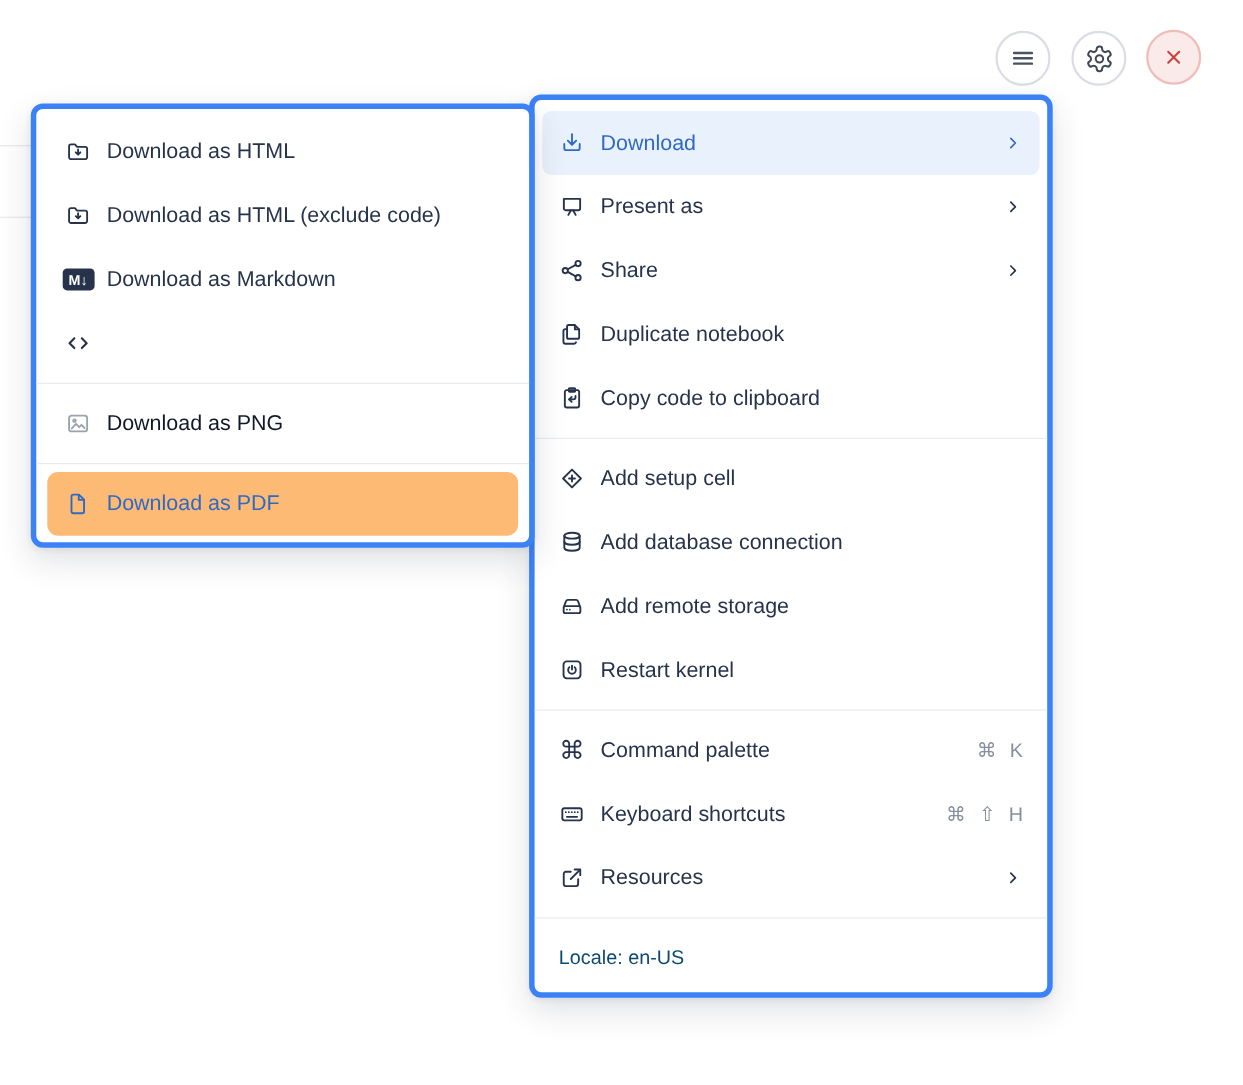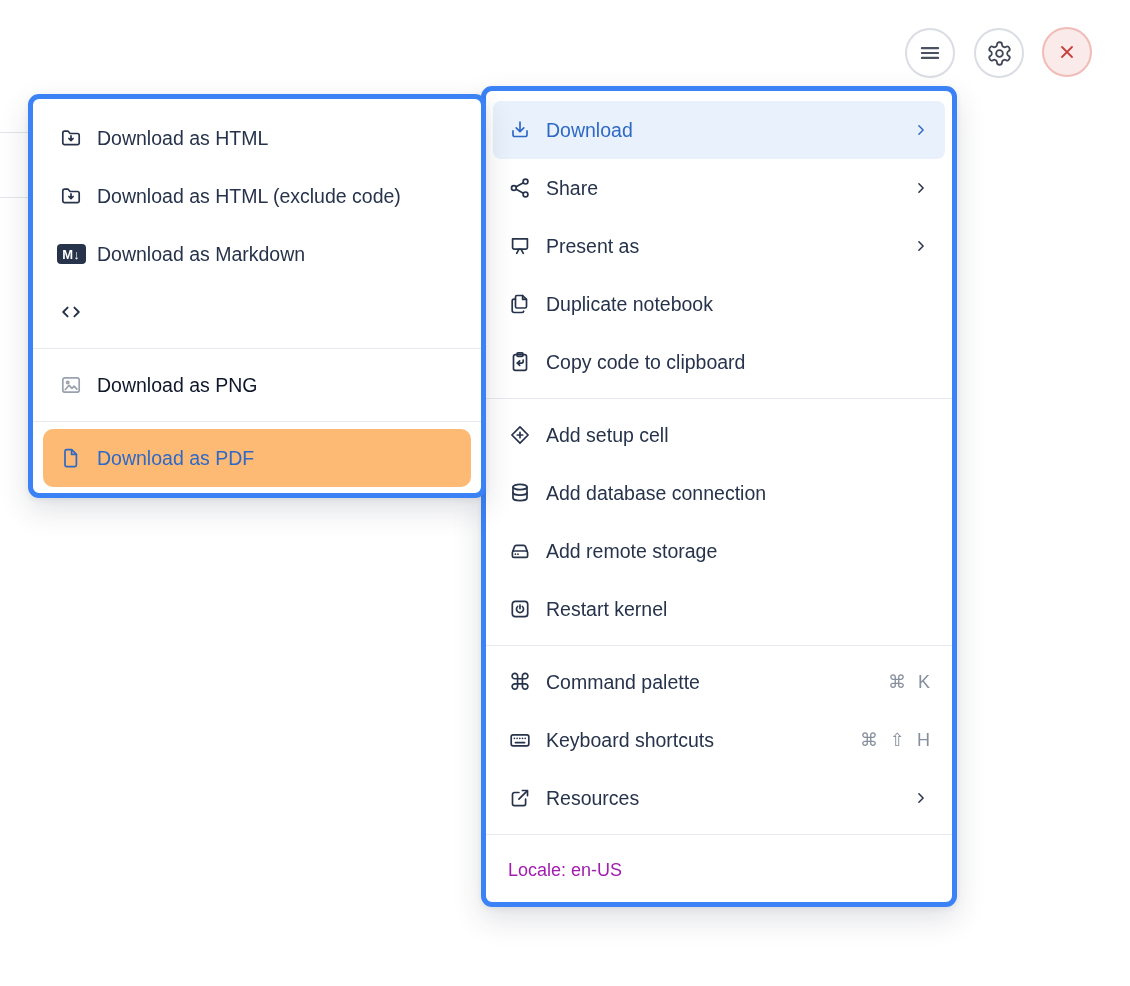--- a/index.html
+++ b/index.html
@@ -32,21 +32,21 @@
   .menu-row.disabled .ico { color:#9aa2ae; }
   .chev { width:18px; height:18px; flex:0 0 18px; color:#26334b; }
   .menu-row.highlight .chev { color:#2f69c6; }
   .shortcut { color:#868f9e; font-size:18px; word-spacing:7px; white-space:nowrap; }
   .divider { height:1px; background:#e6e9ee; margin:7px 0; }
 
   
   #main-menu { left:481px; top:86px; width:476px; z-index:20; }
   #main-menu .footer { padding:10px 0 8px; }
   #main-menu .footer-line { padding:0 22px; height:36px; display:flex;
-    align-items:center; color:#a21caf; font-size:18px; }
+    align-items:center; color:#0c4a6e; font-size:18px; }
   .cmd-glyph { font-size:23px; line-height:1; color:#26334b; }
 
   
   #download-submenu { left:28px; top:94px; width:458px; z-index:30; }
   #download-submenu .menu-row { margin:0 10px; padding:0 16px; border-radius:10px; }
   #download-submenu .menu-row.highlight { background:#fdba74; }
   .md-badge { width:29px; height:20px; margin:0 -3px; background:#26334b; color:#fff;
     border-radius:4px; font-size:13px; font-weight:bold; display:flex;
     align-items:center; justify-content:center; letter-spacing:0; }
 
@@ -100,48 +100,48 @@
         </span>
         <span class="lbl">Download</span>
         <svg class="chev stroke" viewBox="0 0 24 24" style="stroke-width:2;">
             <path d="M9.2 6.4l5.6 5.6-5.6 5.6"></path>
           </svg>
       </div>
 
       <div class="menu-row">
         <span class="ico">
           <svg class="stroke" width="24" height="24" viewBox="0 0 24 24">
+            <path d="M4.6 4.8h14.8v8.7a1.6 1.6 0 0 1-1.6 1.6H6.2a1.6 1.6 0 0 1-1.6-1.6z"></path>
+            <path d="M11 15.1l-2.3 4.2M13 15.1l2.3 4.2"></path>
+          </svg>
+        </span>
+        <span class="lbl">Present as</span>
+        <svg class="chev stroke" viewBox="0 0 24 24" style="stroke-width:2;">
+            <path d="M9.2 6.4l5.6 5.6-5.6 5.6"></path>
+          </svg>
+      </div>
+
+      <div class="menu-row">
+        <span class="ico">
+          <svg class="stroke" width="24" height="24" viewBox="0 0 24 24">
             <circle cx="17.5" cy="5.6" r="2.4"></circle>
               <circle cx="5.9" cy="12" r="2.4"></circle>
               <circle cx="17.5" cy="18.4" r="2.4"></circle>
             <path d="M8.1 10.8l7.3-4M8.1 13.2l7.3 4"></path>
           </svg>
         </span>
         <span class="lbl">Share</span>
         <svg class="chev stroke" viewBox="0 0 24 24" style="stroke-width:2;">
             <path d="M9.2 6.4l5.6 5.6-5.6 5.6"></path>
           </svg>
       </div>
 
       <div class="menu-row">
         <span class="ico">
           <svg class="stroke" width="24" height="24" viewBox="0 0 24 24">
-            <path d="M4.6 4.8h14.8v8.7a1.6 1.6 0 0 1-1.6 1.6H6.2a1.6 1.6 0 0 1-1.6-1.6z"></path>
-            <path d="M11 15.1l-2.3 4.2M13 15.1l2.3 4.2"></path>
-          </svg>
-        </span>
-        <span class="lbl">Present as</span>
-        <svg class="chev stroke" viewBox="0 0 24 24" style="stroke-width:2;">
-            <path d="M9.2 6.4l5.6 5.6-5.6 5.6"></path>
-          </svg>
-      </div>
-
-      <div class="menu-row">
-        <span class="ico">
-          <svg class="stroke" width="24" height="24" viewBox="0 0 24 24">
             <path d="M9 3.5h5.6l3.9 3.9v7.1a1.5 1.5 0 0 1-1.5 1.5H9a1.5 1.5 0 0 1-1.5-1.5V5A1.5 1.5 0 0 1 9 3.5z"></path>
             <path d="M14.6 3.7v3.7h3.7"></path>
             <path d="M7.4 7.2H6.1a1.9 1.9 0 0 0-1.9 1.9v9.5a1.9 1.9 0 0 0 1.9 1.9h7.8a1.9 1.9 0 0 0 1.8-1.3"></path>
           </svg>
         </span>
         <span class="lbl">Duplicate notebook</span>
       </div>
 
       <div class="menu-row">
         <span class="ico">

